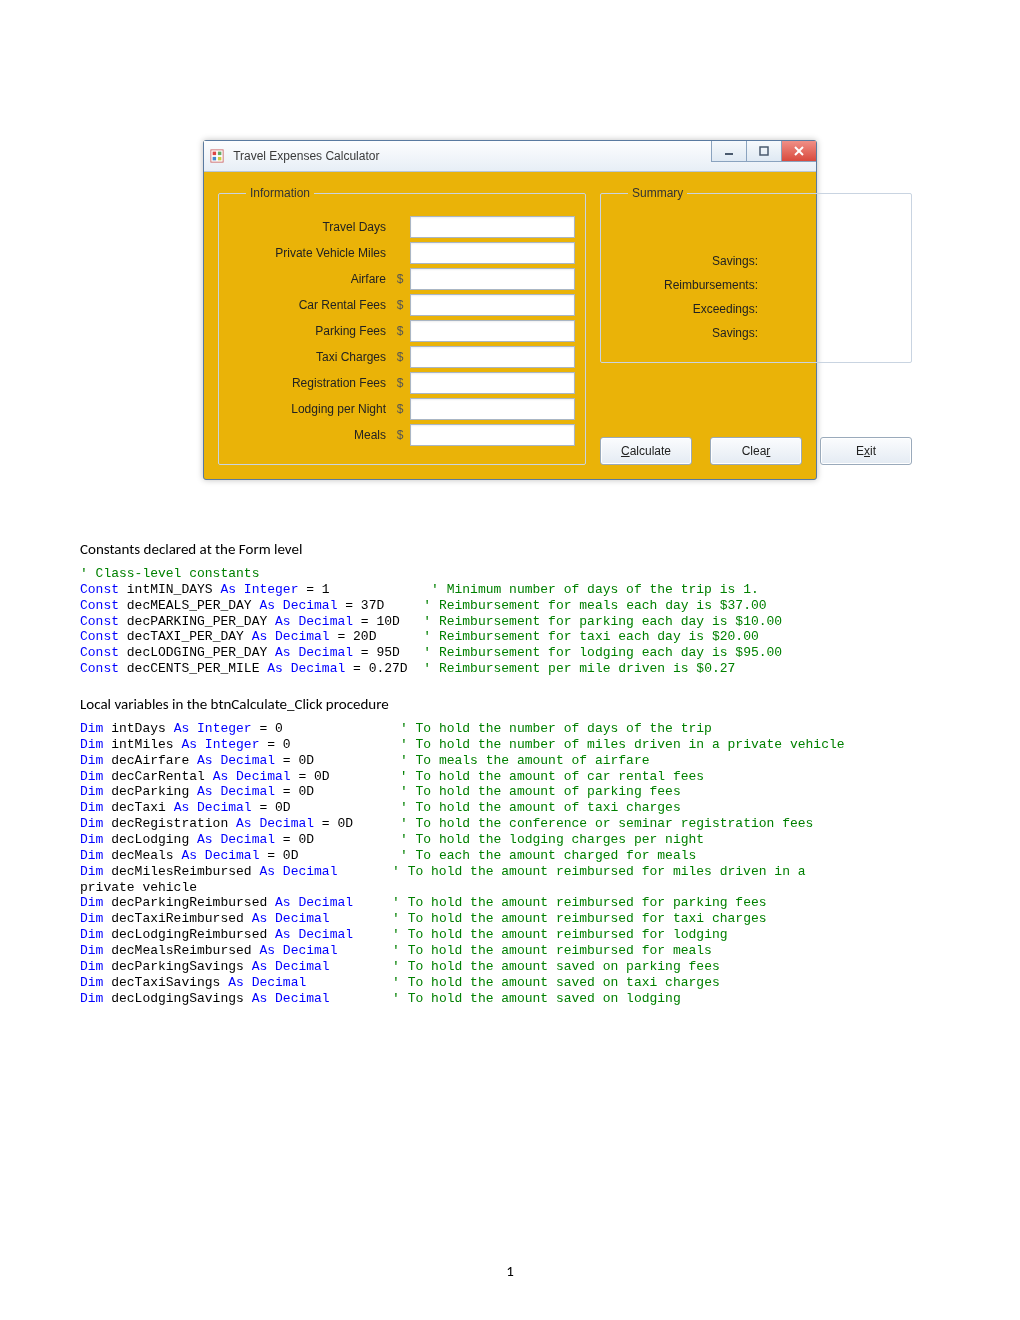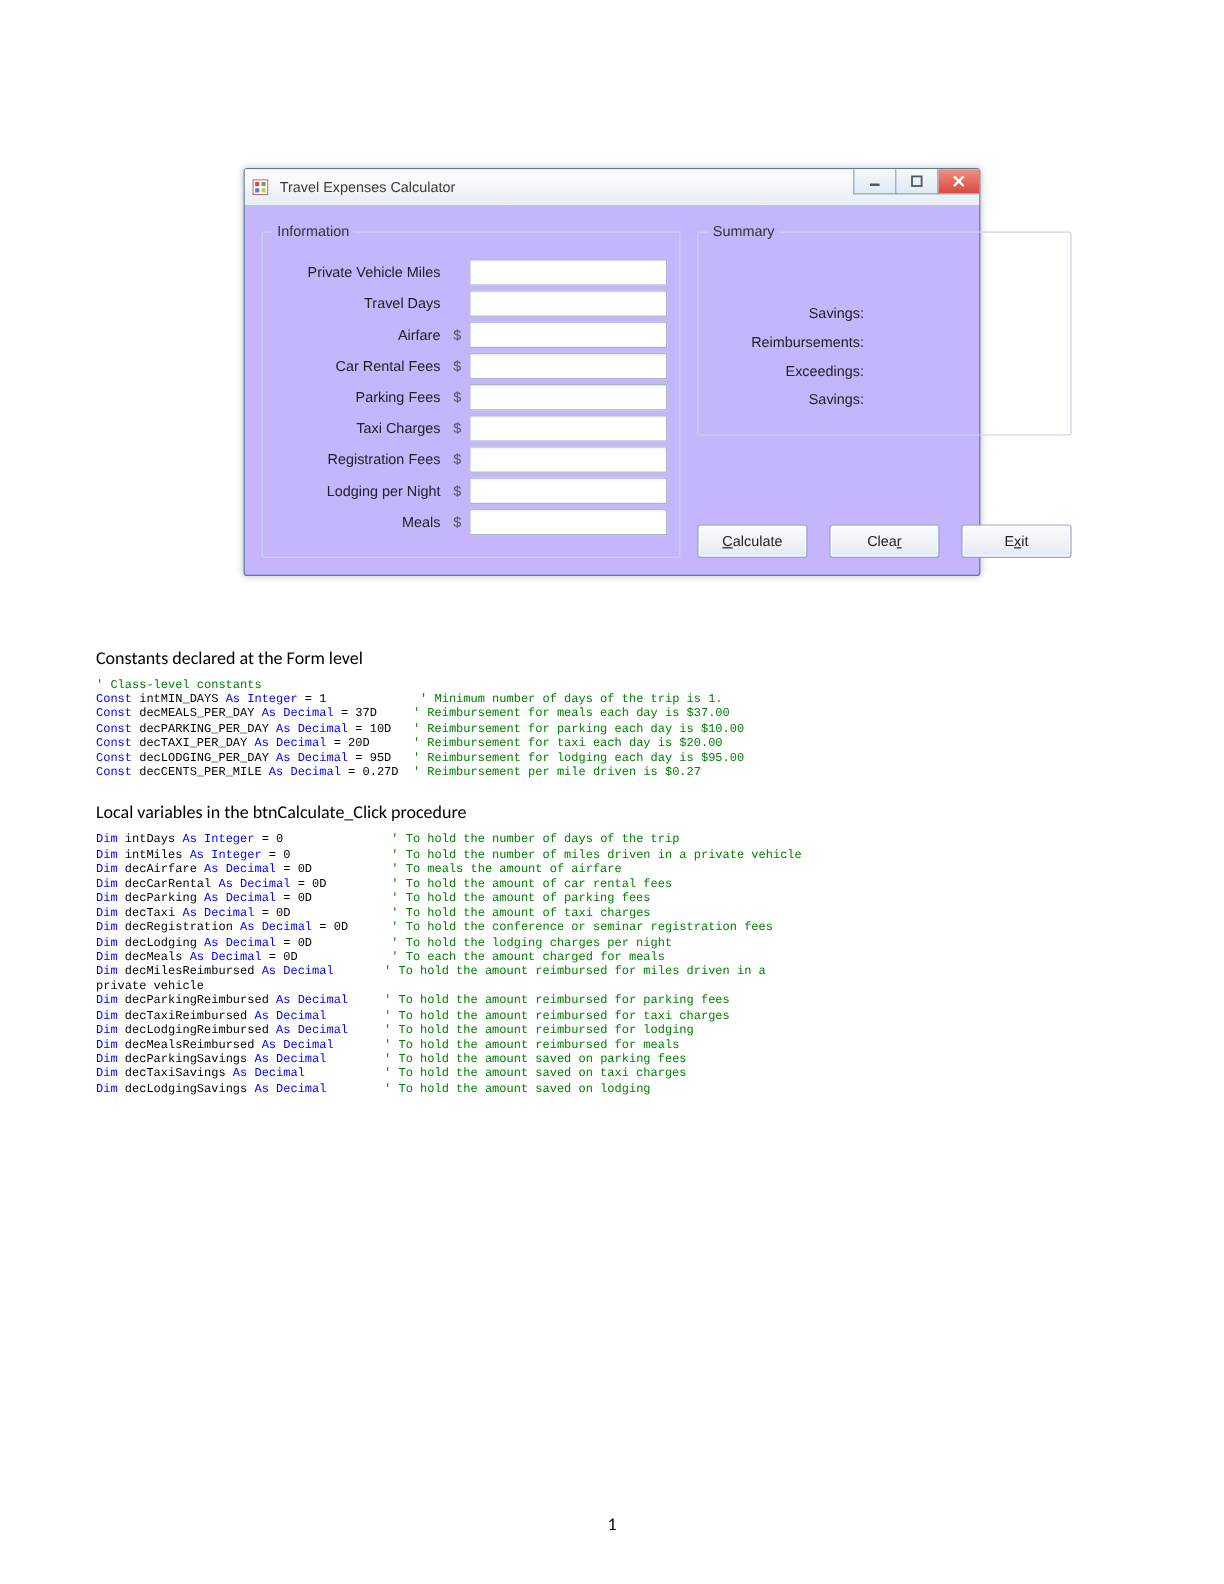--- a/index.html
+++ b/index.html
@@ -27,21 +27,21 @@
     font-size: 15px;
   }
 
   
   .win {
     width: 612px;
     margin: 0 auto 60px auto;
     border: 1px solid #5a7aa0;
     border-radius: 3px;
     box-shadow: 0 0 6px rgba(0,0,0,.25);
-    background: #c4b5fd;
+    background: #eab308;
     font-family: "Segoe UI", Tahoma, sans-serif;
     font-size: 12px;
     color: #222;
   }
   .titlebar {
     position: relative;
     height: 30px;
     line-height: 30px;
     background: linear-gradient(#fdfdfe, #e7eef6);
     border-bottom: 1px solid #b7c7da;
@@ -80,21 +80,21 @@
   }
   .wbtn svg{ width:12px; height:12px; }
 
   .client {
     padding: 14px 14px 14px 14px;
   }
 
   fieldset {
     border: 1px solid #c9d4e1;
     border-radius: 2px;
-    padding: 12px 10px 14px 8px;
+    padding: 12px 10px 14px 27px;
     margin: 0;
   }
   legend {
     padding: 0 4px;
     color: #333;
   }
 
   .cols {
     display: flex;
     gap: 14px;
@@ -178,21 +178,21 @@
   .btn span.ul { text-decoration: underline; }
 
   
   .heading {
     font-family: Calibri, Arial, sans-serif;
     font-size: 15px;
     margin: 8px 0 8px 0;
   }
   pre.code {
     font-family: Consolas, "Courier New", monospace;
-    font-size: 10px;
+    font-size: 13px;
     line-height: 1.22;
     white-space: pre;
     margin: 4px 0 18px 0;
   }
   .kw { color: #0000ff; }
   .cm { color: #008000; }
 </style>
 </head>
 <body>
 
@@ -230,26 +230,26 @@
       </div>
     </div>
 
     <div class="client">
       <div class="cols">
 
         <fieldset class="left">
           <legend>Information</legend>
           <div id="info-fields">
               <div class="frow">
+                <span class="flabel">Travel Days</span>
+                <span class="cursym"></span>
+                <input class="tbox" type="text" style="">
+              </div>
+              <div class="frow">
                 <span class="flabel">Private Vehicle Miles</span>
-                <span class="cursym"></span>
-                <input class="tbox" type="text" style="">
-              </div>
-              <div class="frow">
-                <span class="flabel">Travel Days</span>
                 <span class="cursym"></span>
                 <input class="tbox" type="text" style="">
               </div>
               <div class="frow">
                 <span class="flabel">Airfare</span>
                 <span class="cursym">$</span>
                 <input class="tbox" type="text" style="">
               </div>
               <div class="frow">
                 <span class="flabel">Car Rental Fees</span>

